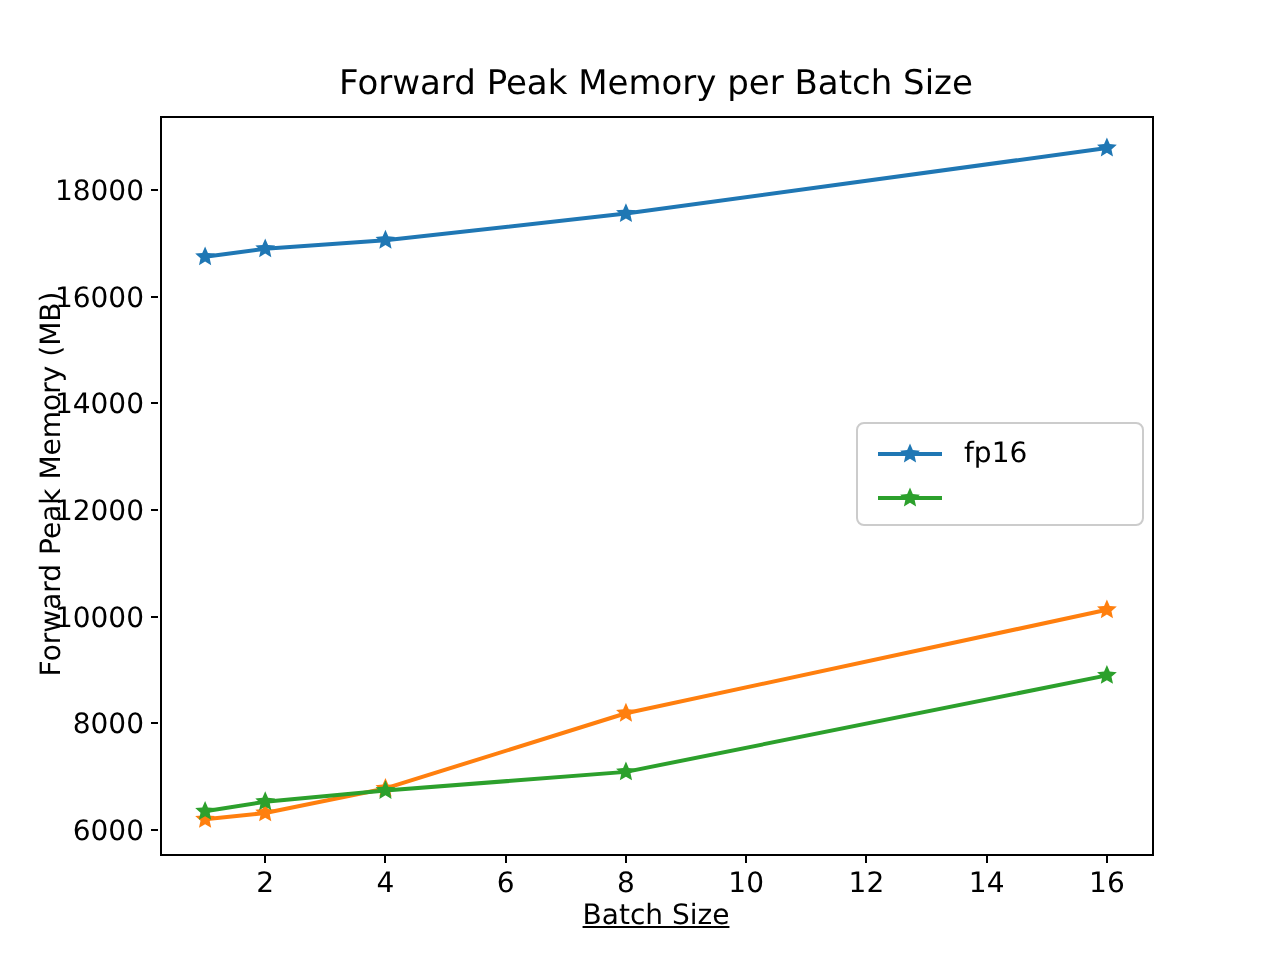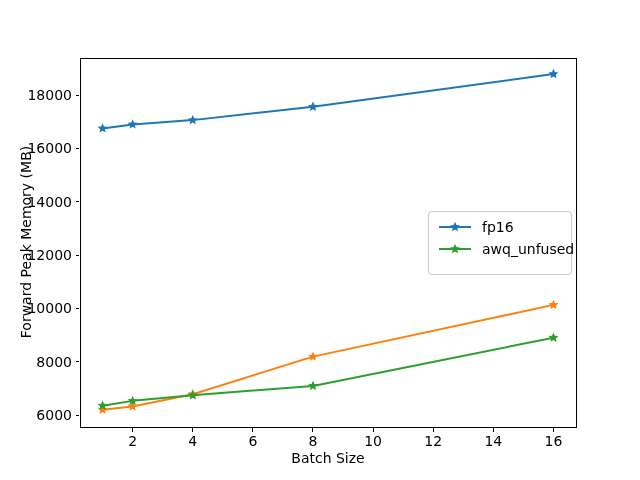--- a/index.html
+++ b/index.html
@@ -19,33 +19,34 @@
     font-size: 17px;
     color: #000;
     white-space: nowrap;
   }
   .xlabel {
     position: absolute;
     left: 80px; top: 450px; width: 496px;
     text-align: center;
     font-size: 14px;
     color: #000;
+    text-decoration: underline;
   }
   .ylabel {
     position: absolute;
     left: 26px; top: 242px;
     transform: translate(-50%, -50%) rotate(-90deg);
     font-size: 14px;
     color: #000;
     white-space: nowrap;
   }
   .legend {
     position: absolute;
     left: 428px; top: 211px;
-    width: 144px; height: 64px;
+    width: 144px; height: 52px;
     box-sizing: border-box;
     background: rgba(255,255,255,0.85);
     border: 1px solid #cccccc;
     border-radius: 4px;
     padding: 4px 0 0 8px;
   }
   .legend-row { display: flex; align-items: center; height: 22px; }
   .legend-handle { width: 38px; height: 16px; flex: 0 0 38px; }
   .legend-label { font-size: 14px; color: #000; margin-left: 7px; white-space: nowrap; }
 </style>
@@ -97,31 +98,31 @@
       <path d="M192.73,389.01L194.14,392.26L197.67,392.60L195.01,394.95L195.78,398.41L192.73,396.61L189.67,398.41L190.44,394.95L187.78,392.60L191.32,392.26Z" fill="#ff7f0e"></path>
       <path d="M312.97,351.41L314.38,354.67L317.92,355.01L315.25,357.35L316.03,360.82L312.97,359.01L309.91,360.82L310.69,357.35L308.02,355.01L311.56,354.67Z" fill="#ff7f0e"></path>
       <path d="M553.45,299.69L554.87,302.95L558.40,303.28L555.74,305.63L556.51,309.10L553.45,307.29L550.40,309.10L551.17,305.63L548.51,303.28L552.04,302.95Z" fill="#ff7f0e"></path>
       <polyline points="102.55,405.67 132.61,400.87 192.73,395.27 312.97,385.94 553.45,337.68" fill="none" stroke="#2ca02c" stroke-width="2" stroke-linejoin="round" stroke-linecap="round"></polyline>
       <path d="M102.55,400.47L103.96,403.73L107.49,404.06L104.83,406.41L105.60,409.88L102.55,408.07L99.49,409.88L100.26,406.41L97.60,404.06L101.13,403.73Z" fill="#2ca02c"></path>
       <path d="M132.61,395.67L134.02,398.93L137.55,399.26L134.89,401.61L135.66,405.08L132.61,403.27L129.55,405.08L130.32,401.61L127.66,399.26L131.20,398.93Z" fill="#2ca02c"></path>
       <path d="M192.73,390.07L194.14,393.33L197.67,393.67L195.01,396.01L195.78,399.48L192.73,397.67L189.67,399.48L190.44,396.01L187.78,393.67L191.32,393.33Z" fill="#2ca02c"></path>
       <path d="M312.97,380.74L314.38,384.00L317.92,384.33L315.25,386.68L316.03,390.15L312.97,388.34L309.91,390.15L310.69,386.68L308.02,384.33L311.56,384.00Z" fill="#2ca02c"></path>
       <path d="M553.45,332.48L554.87,335.74L558.40,336.08L555.74,338.42L556.51,341.89L553.45,340.08L550.40,341.89L551.17,338.42L548.51,336.08L552.04,335.74Z" fill="#2ca02c"></path>
     </svg>
+  <div class="title">Forward Peak Memory per Batch Size</div>
   <div class="xlabel">Batch Size</div>
   <div class="ylabel">Forward Peak Memory (MB)</div>
   <div class="legend" id="legend">
       <div class="legend-row">
         <svg class="legend-handle" width="38" height="16">
           <line x1="2" y1="8" x2="34" y2="8" stroke="#1f77b4" stroke-width="2"></line>
           <path d="M18.00,2.80L19.41,6.06L22.95,6.39L20.28,8.74L21.06,12.21L18.00,10.40L14.94,12.21L15.72,8.74L13.05,6.39L16.59,6.06Z" fill="#1f77b4"></path>
         </svg>
         <span class="legend-label">fp16</span>
       </div>
       <div class="legend-row">
         <svg class="legend-handle" width="38" height="16">
           <line x1="2" y1="8" x2="34" y2="8" stroke="#2ca02c" stroke-width="2"></line>
           <path d="M18.00,2.80L19.41,6.06L22.95,6.39L20.28,8.74L21.06,12.21L18.00,10.40L14.94,12.21L15.72,8.74L13.05,6.39L16.59,6.06Z" fill="#2ca02c"></path>
         </svg>
-        <span class="legend-label">awq_unfused</span>
       </div>
     </div>
 </div>
 
 </body></html>

